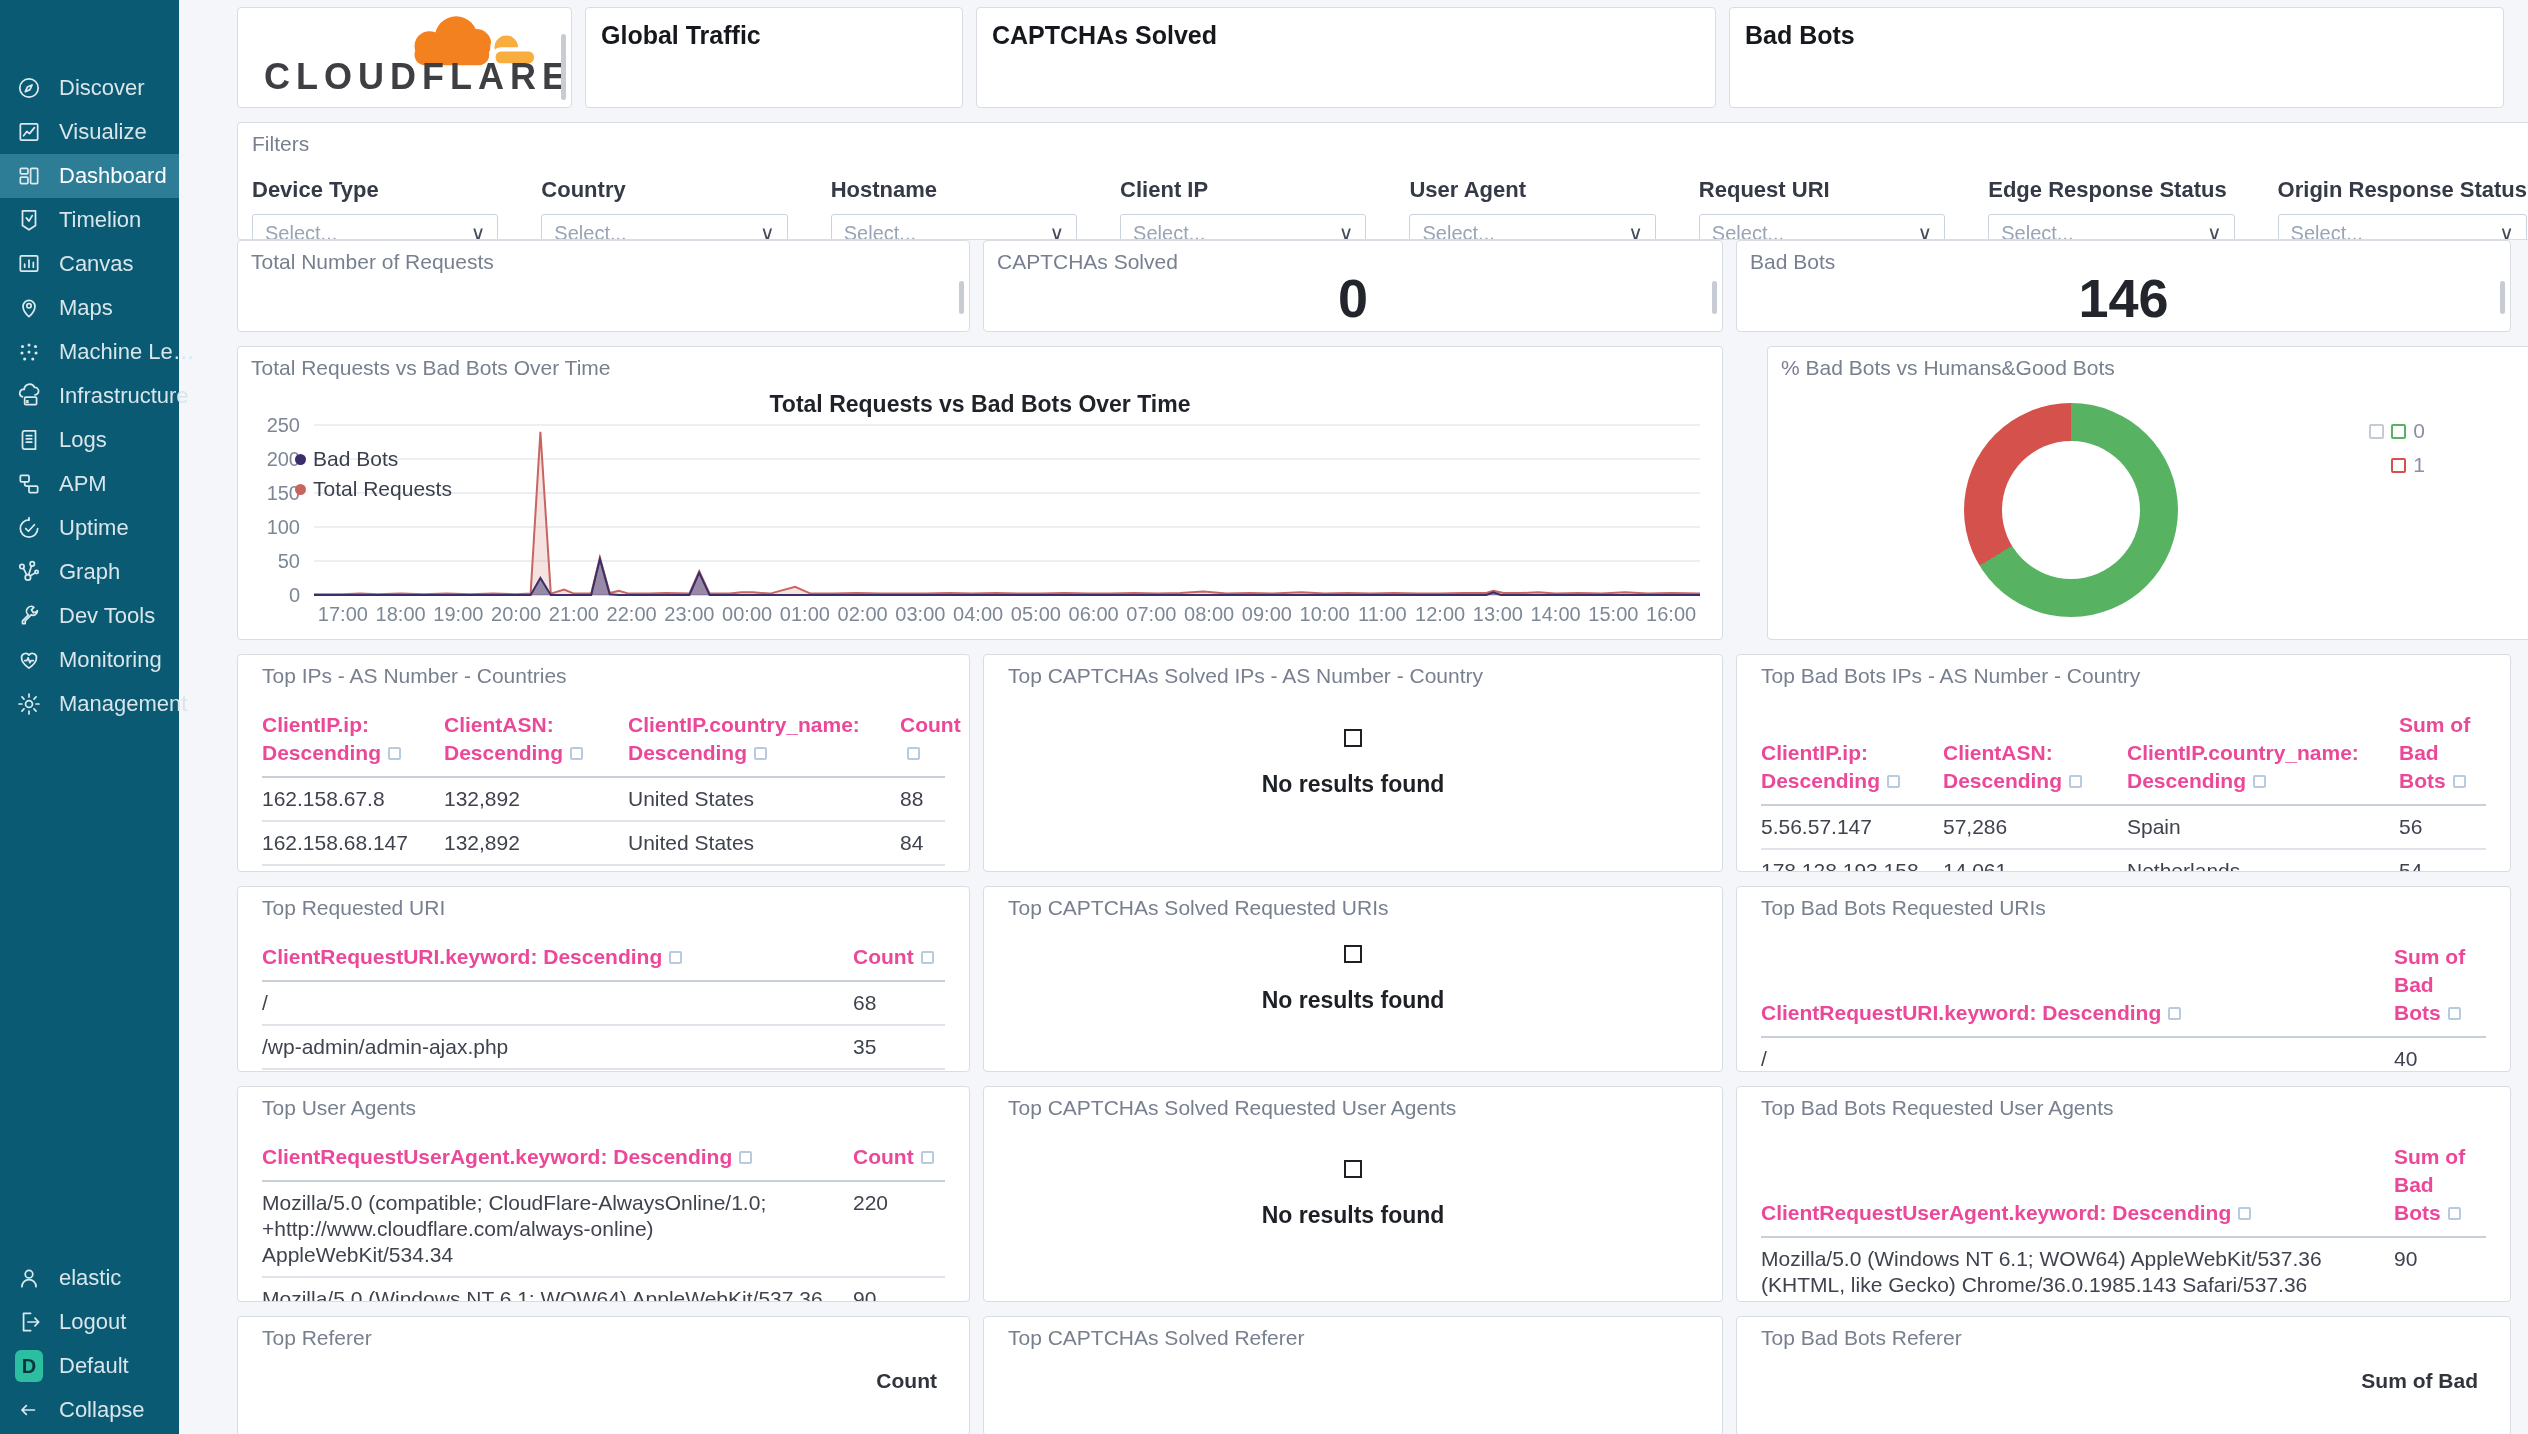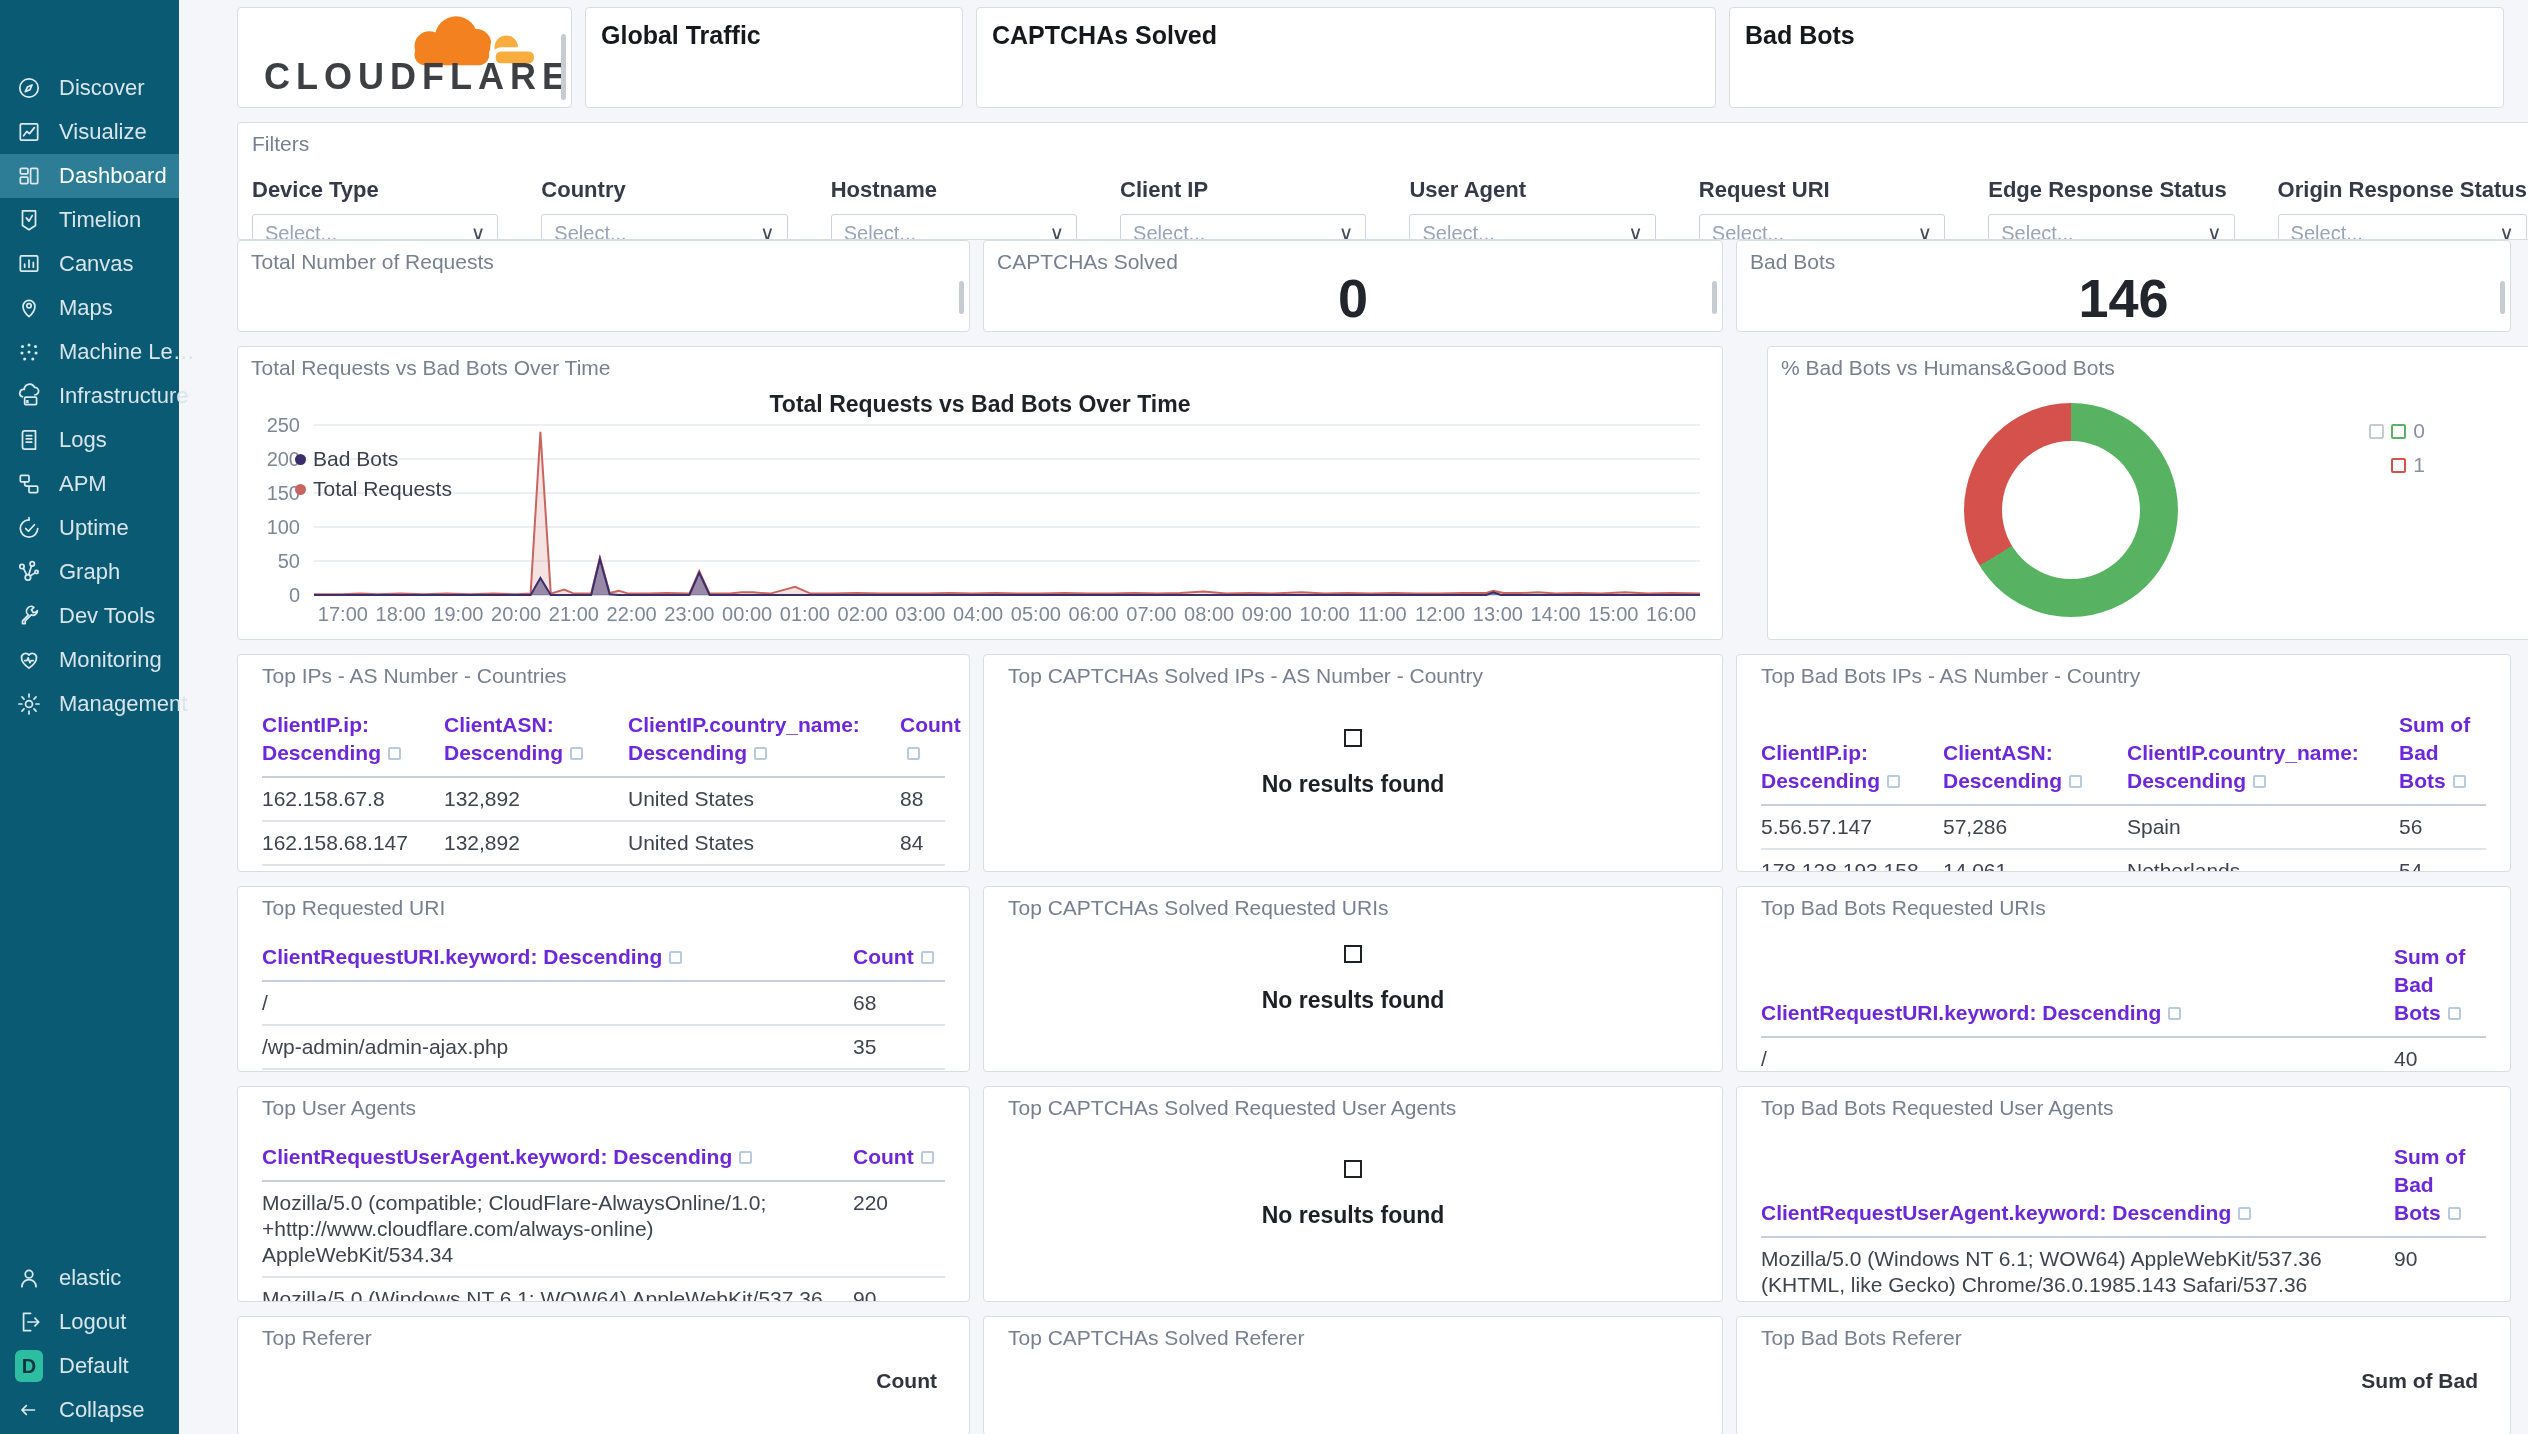--- a/index.html
+++ b/index.html
@@ -72,21 +72,21 @@
   .donut::after { content:""; position:absolute; inset:38px; border-radius:50%; background:#fff; }
   .donut-legend { position:absolute; top:72px; right:116px; display:flex; flex-direction:column;
     align-items:flex-end; gap:10px; font-size:21px; color:#8A90A0; }
   .dl-row { display:flex; align-items:center; gap:7px; }
   .lg-square { width:15px; height:15px; border-radius:2px; border:2.5px solid #C6CBD3; background:#fff; }
 
   
   .table-panel { padding:0 24px; }
   .dtable { width:100%; border-collapse:collapse; margin-top:14px; table-layout:fixed; }
   .dtable th { text-align:left; vertical-align:bottom; padding:0 8px 9px 0; font-size:21px;
-    line-height:28px; color:#6d28d9; border-bottom:2px solid #C9CFD9; font-weight:700; }
+    line-height:28px; color:#ec4899; border-bottom:2px solid #C9CFD9; font-weight:700; }
   .dtable td { padding:8px 8px 8px 0; font-size:21px; line-height:26px; color:#3E434E;
     border-bottom:2px solid #DFE4EA; vertical-align:top; word-wrap:break-word; }
   .cols2 th:nth-child(2), .cols2 td:nth-child(2) { width:92px; }
   .cols4 th:nth-child(1), .cols4 td:nth-child(1) { width:182px; }
   .cols4 th:nth-child(2), .cols4 td:nth-child(2) { width:184px; }
   .cols4 th:nth-child(3), .cols4 td:nth-child(3) { width:272px; }
   .filter-square { display:inline-block; width:13px; height:13px; border:2px solid #B7CADE;
     border-radius:2px; margin-left:7px; vertical-align:0px; }
   .no-results { position:absolute; inset:0; display:flex; flex-direction:column; align-items:center;
     justify-content:center; gap:24px; }

